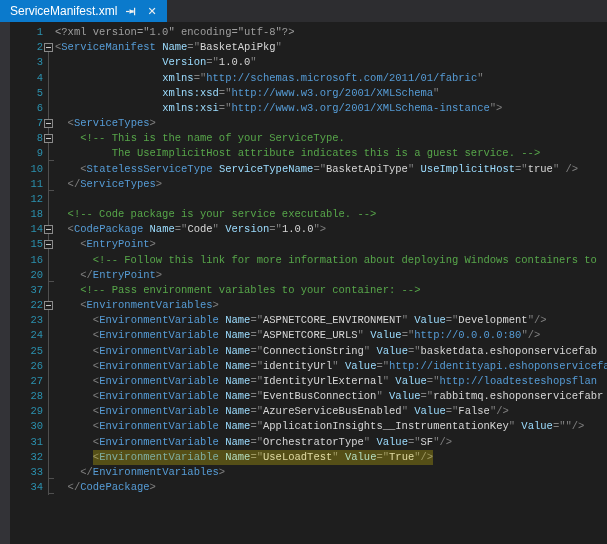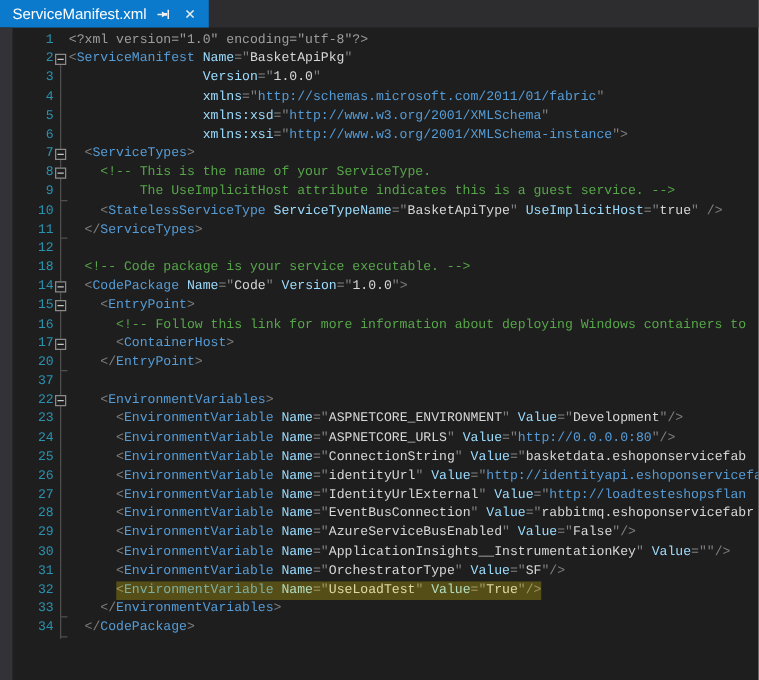--- a/index.html
+++ b/index.html
@@ -132,35 +132,29 @@
           <div class="guide"></div>
           <div class="foldbox"></div>
           <div class="code"><span class="tk-x">    </span><span class="tk-d">&lt;</span><span class="tk-t">EntryPoint</span><span class="tk-d">&gt;</span></div>
         </div>
         <div class="row">
           <div class="ln">16</div>
           <div class="guide"></div>
           <div class="code"><span class="tk-x">      </span><span class="tk-c">&lt;!-- Follow this link for more information about deploying Windows containers to</span></div>
         </div>
         <div class="row">
-          <div class="ln">17</div>
-          <div class="guide"></div>
-          <div class="foldbox"></div>
-          <div class="code"><span class="tk-x">      </span><span class="tk-d">&lt;</span><span class="tk-t">ContainerHost</span><span class="tk-d">&gt;</span></div>
-        </div>
-        <div class="row">
           <div class="ln">20</div>
           <div class="guide"></div>
           <div class="tick"></div>
           <div class="code"><span class="tk-x">    </span><span class="tk-d">&lt;/</span><span class="tk-t">EntryPoint</span><span class="tk-d">&gt;</span></div>
         </div>
         <div class="row">
           <div class="ln">37</div>
           <div class="guide"></div>
-          <div class="code"><span class="tk-x">    </span></div>
+          <div class="code"><span class="tk-x">    </span><span class="tk-c">&lt;!-- Pass environment variables to your container: --&gt;</span></div>
         </div>
         <div class="row">
           <div class="ln">22</div>
           <div class="guide"></div>
           <div class="foldbox"></div>
           <div class="code"><span class="tk-x">    </span><span class="tk-d">&lt;</span><span class="tk-t">EnvironmentVariables</span><span class="tk-d">&gt;</span></div>
         </div>
         <div class="row">
           <div class="ln">23</div>
           <div class="guide"></div>

